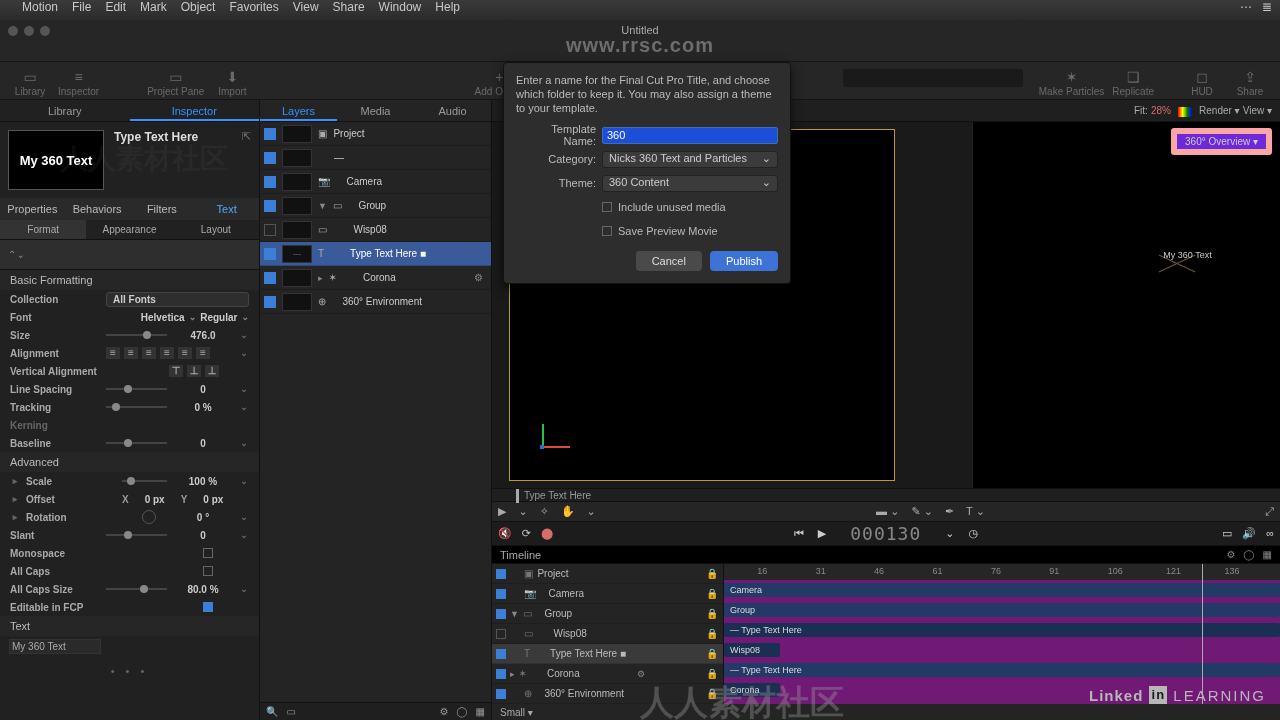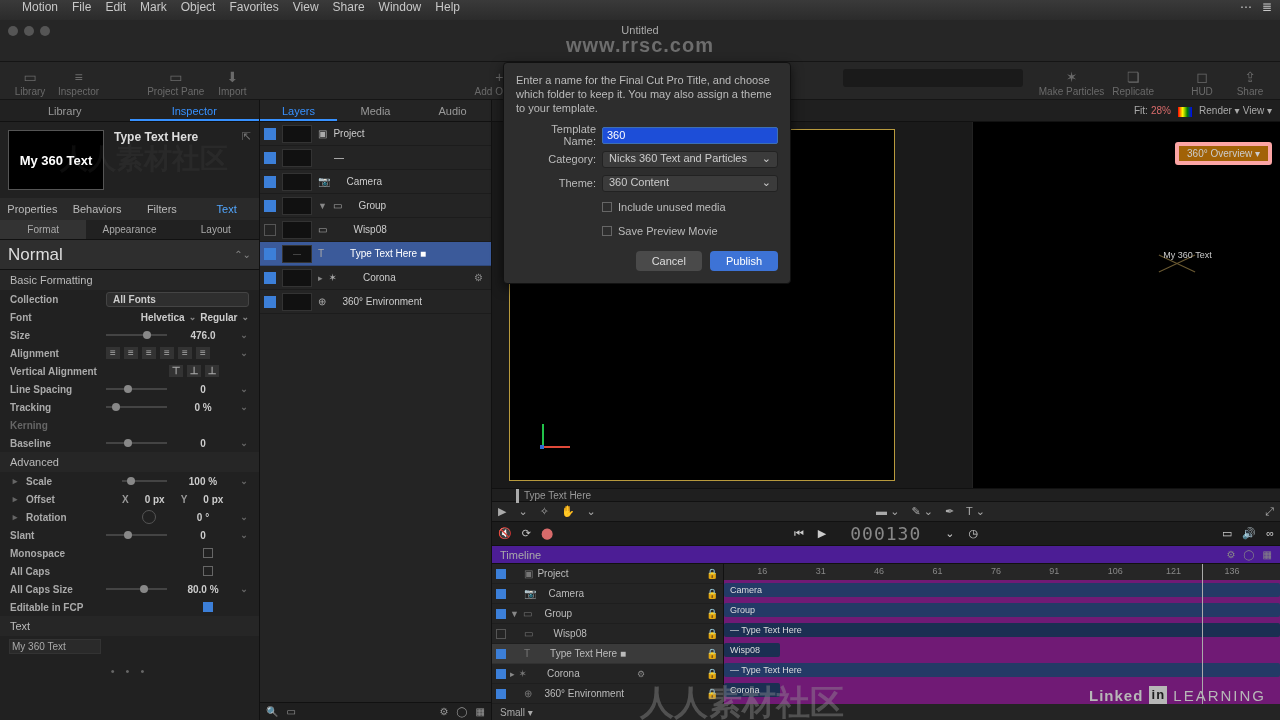--- a/index.html
+++ b/index.html
@@ -109,21 +109,21 @@
 .canvas-wrap { width:480px; padding:8px; position:relative;}
 .canvas { width:384px; height:350px; margin-left:10px; background:#000; outline:1px solid #b89a3d; position:relative;}
 .canvas .txt360 { position:absolute; left:50%; top:30px; transform:translateX(-50%); color:#fff; font-size:20px; font-weight:600; white-space:nowrap;}
 .handle { position:absolute; width:5px; height:5px; background:#2f6dd6; }
 .canvas .line { position:absolute; left:160px; top:90px; width:120px; height:2px; background:linear-gradient(90deg,#d6a24a,#6b4a1e); transform:rotate(-55deg); transform-origin:left;}
 .axis { position:absolute; left:32px; bottom:32px; }
 .axis .y { position:absolute; width:2px; height:24px; background:#22c24a; bottom:0;}
 .axis .x { position:absolute; height:2px; width:28px; background:#e04a3a; bottom:0; left:0;}
 .axis .z { position:absolute; width:4px; height:4px; background:#2f6dd6; bottom:-1px; left:-2px;}
 .overview { flex:1; background:#000; position:relative; border-left:1px solid #222;}
-.ov-pill { position:absolute; right:8px; top:20px; background:#a16207; border:4px solid #fca5a5; border-radius:3px; font-size:10px; color:#ccc; padding:2px 8px;}
+.ov-pill { position:absolute; right:8px; top:6px; background:#6d28d9; border:6px solid #fca5a5; border-radius:3px; font-size:10px; color:#ccc; padding:2px 8px;}
 .ov-toolbar { position:absolute; left:6px; top:6px; display:flex; gap:0;}
 .ov-toolbar span { width:18px; height:16px; border:1px solid #444; background:#2b2b2b; font-size:9px; text-align:center; line-height:14px; color:#aaa;}
 .ov-txt { position:absolute; left:62%; top:35%; color:#ccc; font-size:9px; }
 .ov-cross { position:absolute; left:60%; top:33%; width:40px; height:40px;}
 .ov-cross::before,.ov-cross::after { content:""; position:absolute; background:#6b5a32;}
 .ov-cross::before { width:40px; height:1px; top:20px; transform:rotate(25deg);}
 .ov-cross::after { width:40px; height:1px; top:20px; transform:rotate(-25deg);}
 
 
 .ruler { height:14px; background:#1f1f1f; border-top:1px solid #111; border-bottom:1px solid #111; position:relative;}
@@ -132,21 +132,21 @@
 .toolrow { height:20px; background:#252525; display:flex; align-items:center; padding:0 6px; gap:12px; border-bottom:1px solid #111;}
 .toolrow .ti { font-size:11px; color:#aaa;}
 .toolrow .spacer { flex:1;}
 .playrow { height:24px; background:#1c1c1c; display:flex; align-items:center; justify-content:center; gap:14px; border-bottom:1px solid #111; position:relative;}
 .playrow .pb { font-size:11px; color:#ccc;}
 .playrow .tc { font-size:18px; color:#888; font-family:monospace; letter-spacing:1px; margin:0 10px;}
 .playrow .left-tool { position:absolute; left:6px; display:flex; gap:10px;}
 .playrow .right-tool { position:absolute; right:6px; display:flex; gap:10px;}
 
 
-.tl-head { height:18px; background:#4c1d95; display:flex; align-items:center; padding:0 8px; border-bottom:1px solid #111;}
+.tl-head { height:18px; background:#000000; display:flex; align-items:center; padding:0 8px; border-bottom:1px solid #111;}
 .tl-head .lab { font-size:11px; color:#aaa;}
 .tl-head .ric { margin-left:auto; display:flex; gap:8px; font-size:10px; color:#888;}
 .tl-body { flex:1; display:flex; background:#1f1f1f; overflow:hidden;}
 .tl-left { width:232px; background:#242424; border-right:1px solid #111;}
 .tl-row { display:flex; align-items:center; height:20px; padding:0 4px; gap:4px; border-bottom:1px solid rgba(0,0,0,0.15); font-size:10px; color:#bbb;}
 .tl-row.sel { background:#3a3a3a;}
 .tl-row .vis { width:10px; height:10px; border:1px solid #555;}
 .tl-row .vis.on { background:#3c7fd8; border-color:#3c7fd8;}
 .tl-row .disc { font-size:9px; color:#888;}
 .tl-row .ico { font-size:10px; color:#777;}
@@ -241,21 +241,20 @@
       <div class="subtab">Behaviors</div>
       <div class="subtab">Filters</div>
       <div class="subtab active">Text</div>
     </div>
     <div class="subtabs2">
       <div class="st active">Format</div>
       <div class="st">Appearance</div>
       <div class="st">Layout</div>
     </div>
     <div class="insp-head">
-      <div class="sel">Normal</div>
       <div class="chev">⌃⌄</div>
     </div>
     <div class="section-h">Basic Formatting</div>
 
     <div class="prow">
         <div class="lab">Collection</div>
         <div class="pill" style="flex:1">All Fonts</div>
       </div>
     <div class="prow">
         <div class="lab">Font</div>

